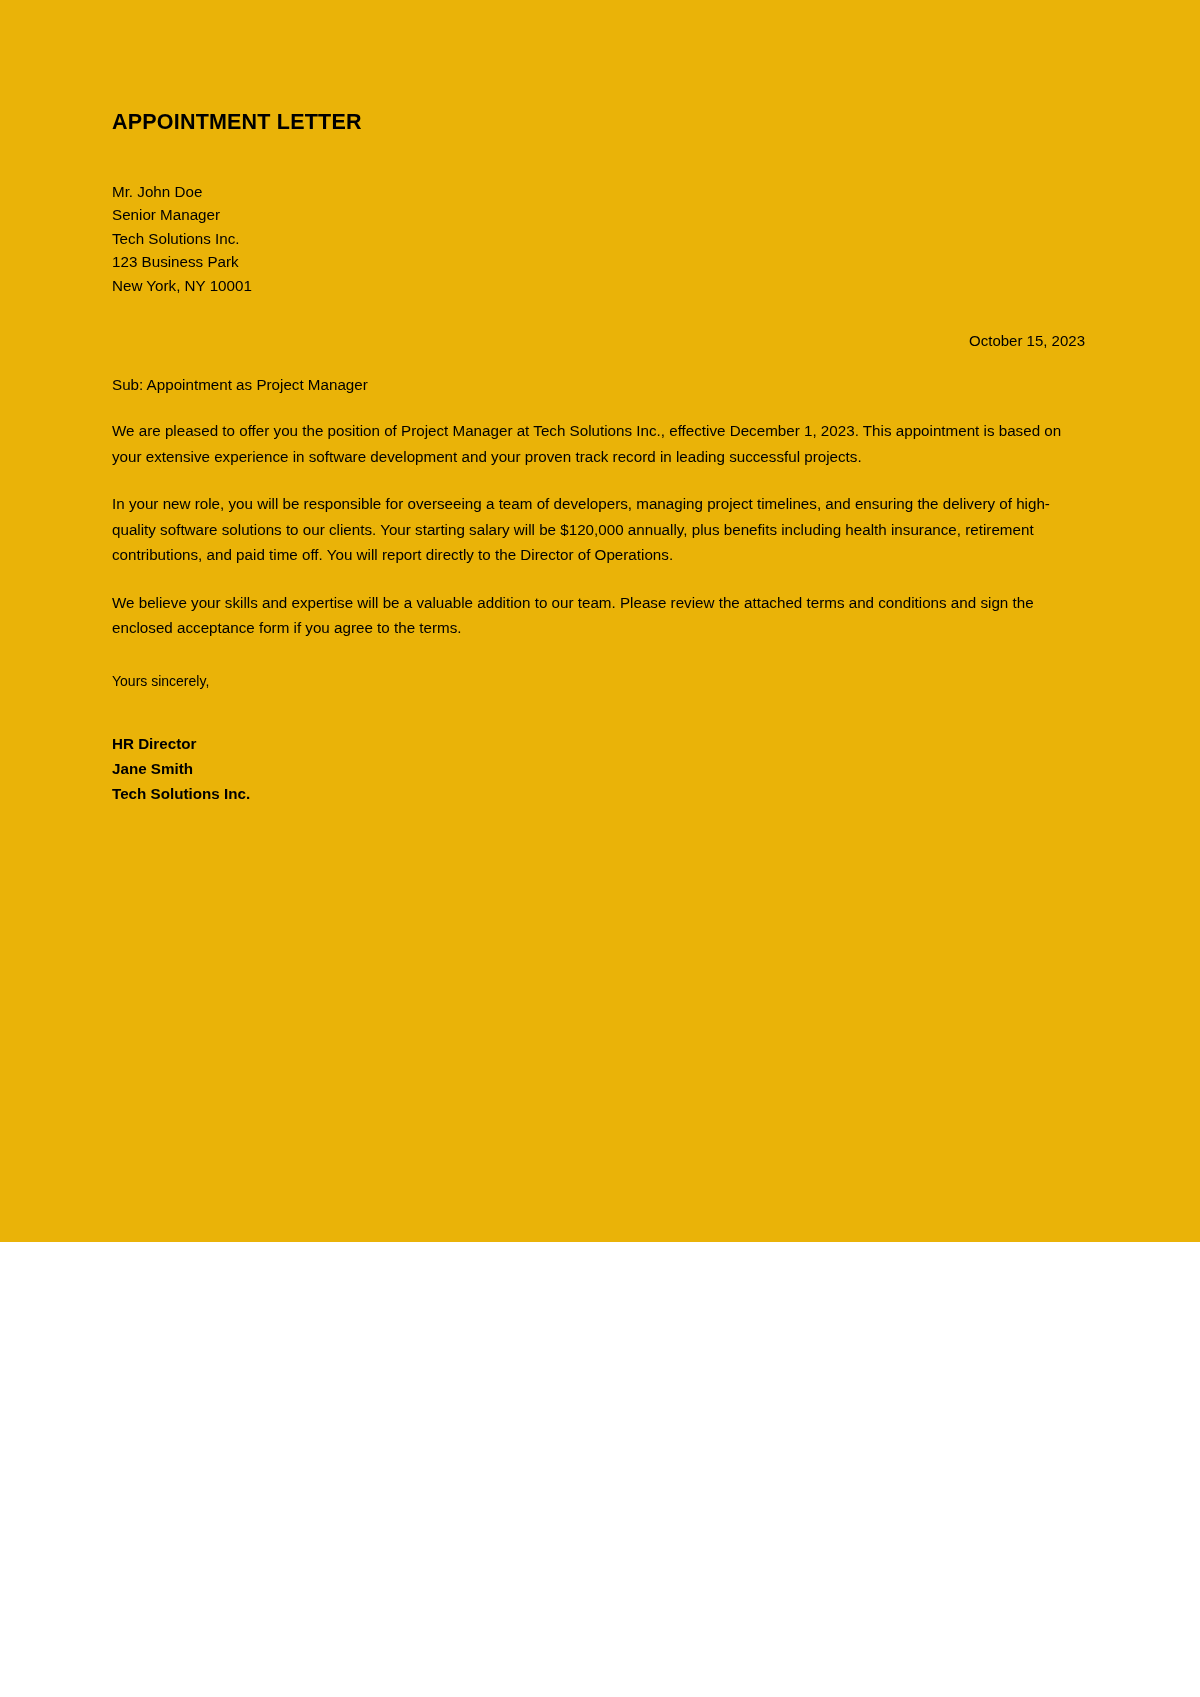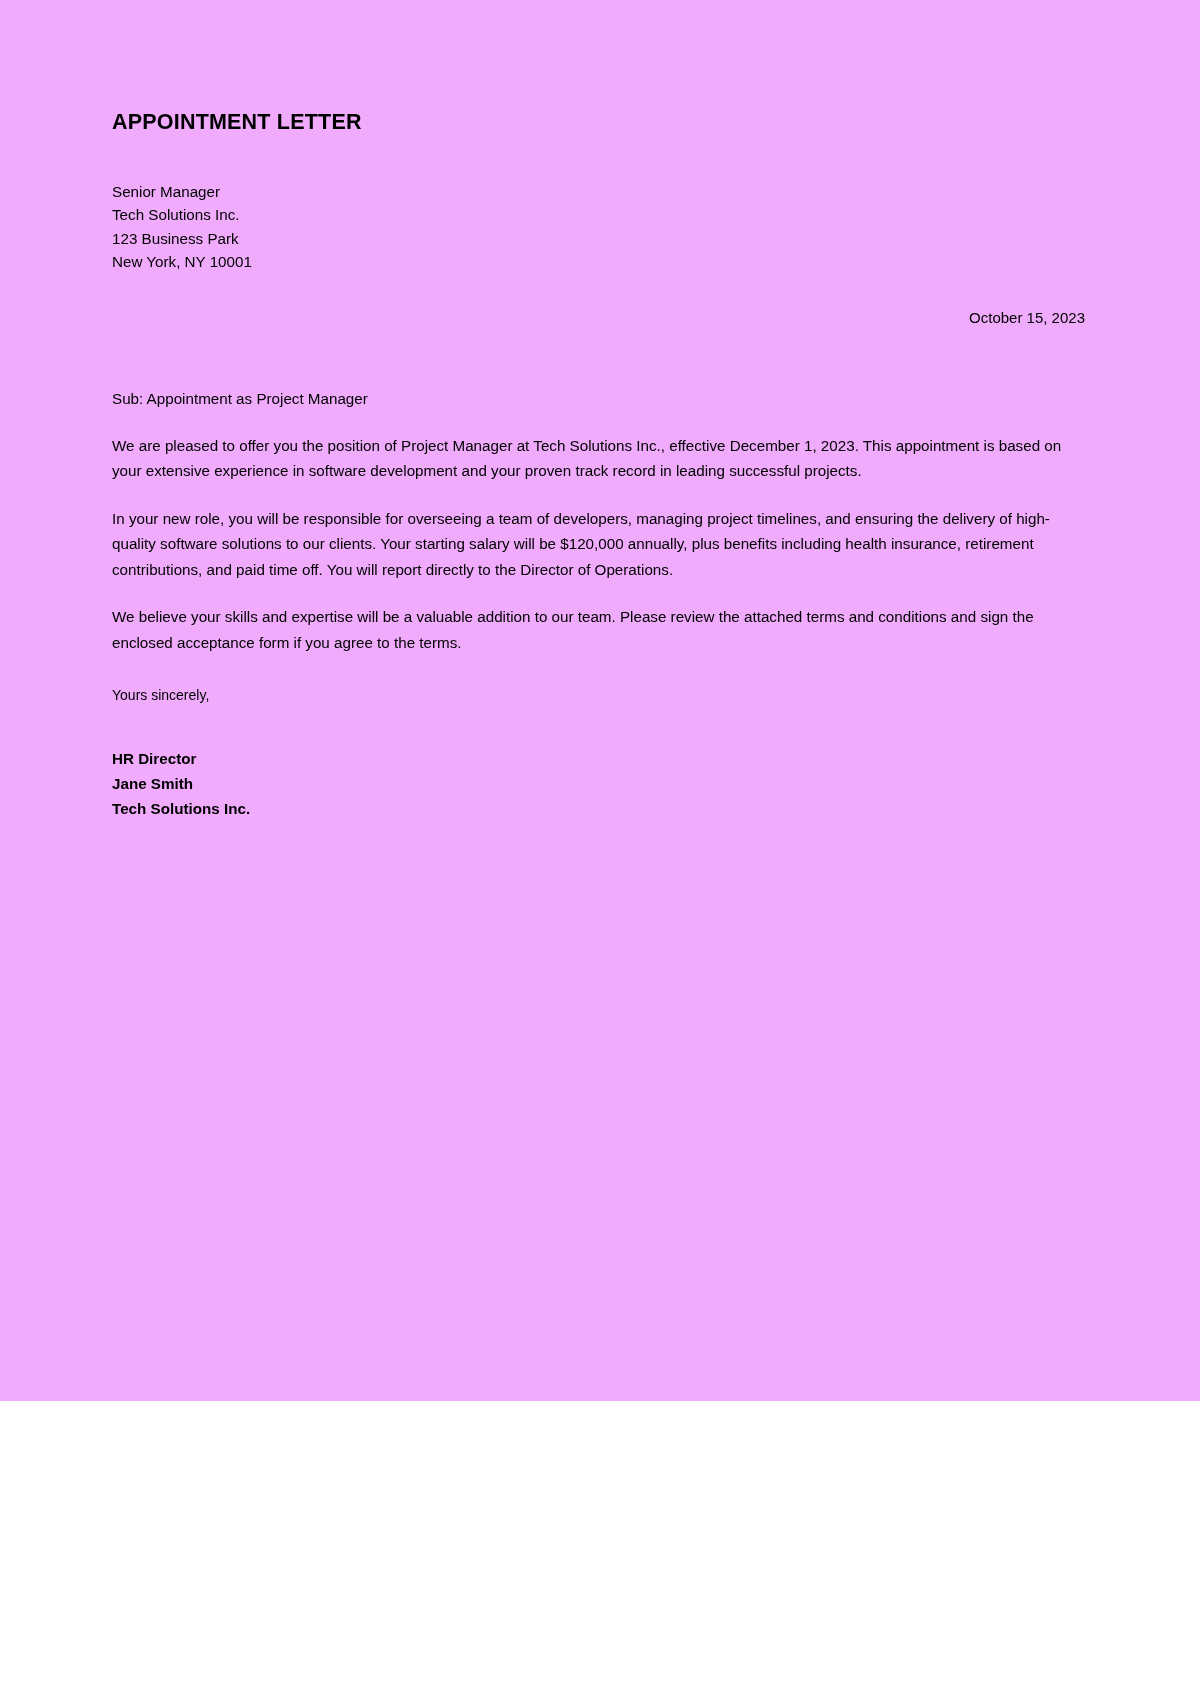--- a/index.html
+++ b/index.html
@@ -10,22 +10,22 @@
   body {
     width: 1200px;
     height: 1697px;
     font-family: "Liberation Sans", sans-serif;
     color: #000000;
     -webkit-font-smoothing: antialiased;
   }
   .page {
     position: relative;
     width: 1200px;
-    height: 1401px;
-    background: #f0abfc;
+    height: 1242px;
+    background: #eab308;
     box-sizing: border-box;
     padding: 110px 112px 0 112px;
   }
   .letter-title {
     font-size: 21.5px;
     font-weight: bold;
     letter-spacing: 0.2px;
     margin: 0 0 44px 0;
     line-height: 1.2;
   }
@@ -40,21 +40,21 @@
   .date-line {
     text-align: right;
     font-size: 15px;
     margin-top: 32px;
     margin-bottom: 0;
     padding-right: 3px;
     line-height: 23.5px;
   }
   .subject-line {
     font-size: 15.2px;
-    margin-top: 58px;
+    margin-top: 20px;
     line-height: 23.5px;
   }
   .salutation {
     font-size: 15.2px;
     margin-top: 20px;
     line-height: 23.5px;
   }
   .body-para {
     font-size: 15.2px;
     line-height: 25.5px;
@@ -79,20 +79,21 @@
   }
 </style>
 </head>
 <body>
 
 <div class="page">
 
   <h1 class="letter-title">APPOINTMENT LETTER</h1>
 
   <div class="address-block">
+    <span class="address-line">Mr. John Doe</span>
     <span class="address-line">Senior Manager</span>
     <span class="address-line">Tech Solutions Inc.</span>
     <span class="address-line">123 Business Park</span>
     <span class="address-line">New York, NY 10001</span>
   </div>
 
   <div class="date-line">October 15, 2023</div>
 
   <div class="subject-line">Sub: Appointment as Project Manager</div>
 

